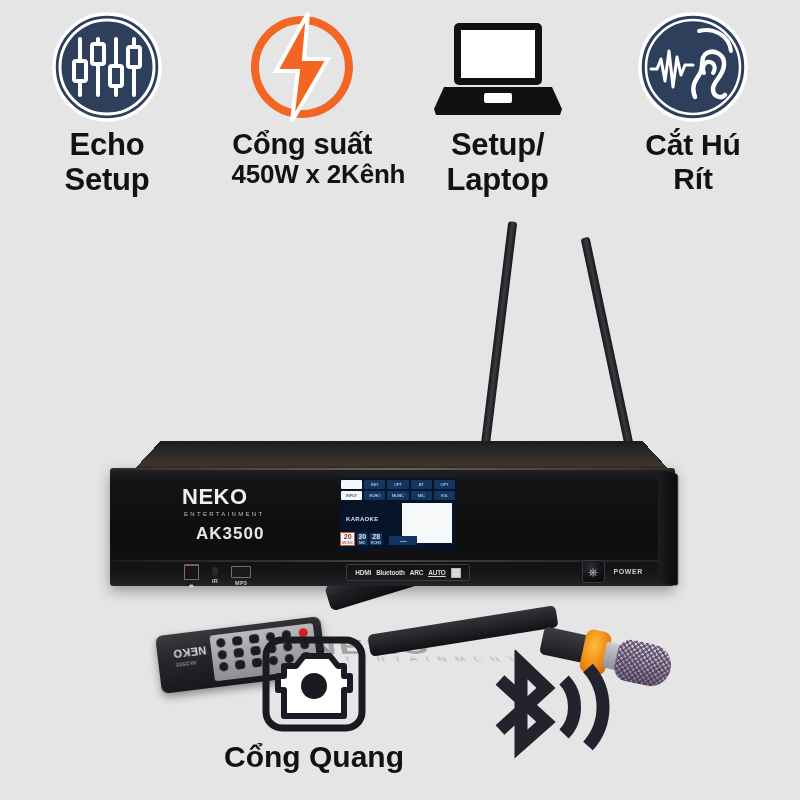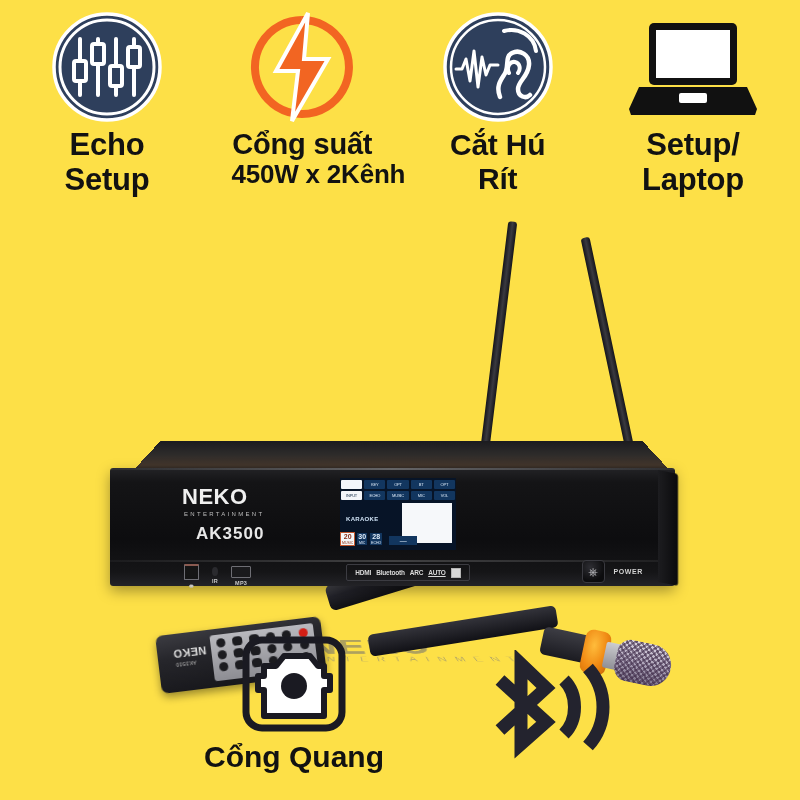--- a/index.html
+++ b/index.html
@@ -9,21 +9,21 @@
   }
   body {
     font-family: "Liberation Sans", sans-serif;
     -webkit-font-smoothing: antialiased;
   }
 
   #page {
     position: relative;
     width: 800px;
     height: 800px;
-    background: #fde047;
+    background: #e5e5e5;
     overflow: hidden;
   }
 
   
   .feature-row {
     position: absolute;
     top: 8px;
     left: 0;
     width: 800px;
     height: 212px;
@@ -70,21 +70,21 @@
     top: 636px;
     width: 800px;
     height: 164px;
   }
   .bottom-feature {
     position: absolute;
     display: flex;
     flex-direction: column;
     align-items: center;
   }
-  #optical-feature { left: 204px; top: 0; width: 180px; }
+  #optical-feature { left: 224px; top: 0; width: 180px; }
   #bluetooth-feature { left: 440px; top: 14px; width: 190px; }
   .bottom-label {
     margin-top: 4px;
     font-size: 30px;
     font-weight: bold;
     color: #121212;
     white-space: nowrap;
   }
 
   
@@ -600,50 +600,50 @@
         </svg>
       </div>
       <div class="feature-label size-md">
         <span class="l1">Cổng suất</span>
         <span class="l2">450W x 2Kênh</span>
       </div>
     </div>
 
     <div class="feature">
       <div class="feature-icon">
+        <svg width="128" height="104" viewBox="0 0 128 104" aria-hidden="true">
+          <rect x="20" y="8" width="88" height="62" rx="5" fill="#111111"></rect>
+          <rect x="27" y="15" width="74" height="48" fill="#ffffff"></rect>
+          <path d="M10 72 L118 72 L128 94 L0 94 Z" fill="#111111"></path>
+          <rect x="50" y="78" width="28" height="10" rx="2" fill="#ffffff"></rect>
+          <path d="M0 94 L128 94 L126 100 L2 100 Z" fill="#111111"></path>
+        </svg>
+      </div>
+      <div class="feature-label size-lg">
+        <span class="l1">Setup/</span>
+        <span class="l2">Laptop</span>
+      </div>
+    </div>
+
+    <div class="feature">
+      <div class="feature-icon">
         <svg width="112" height="112" viewBox="0 0 112 112" aria-hidden="true">
           <circle cx="56" cy="56" r="53" fill="#2e3f5c"></circle>
           <circle cx="56" cy="56" r="53" fill="none" stroke="#ffffff" stroke-width="3.5"></circle>
           <circle cx="56" cy="56" r="47" fill="none" stroke="#ffffff" stroke-width="2.5"></circle>
           <polyline points="14,58 20,58 24,48 28,70 32,40 36,76 40,46 44,64 48,54 56,54" fill="none" stroke="#ffffff" stroke-width="3" stroke-linejoin="round" stroke-linecap="round"></polyline>
           <path d="M58 86 C54 76 58 70 62 64 C68 56 62 46 70 42 C78 38 88 44 87 54 C86 66 76 70 76 78
                    C76 86 84 88 88 84" fill="none" stroke="#ffffff" stroke-width="4.5" stroke-linecap="round"></path>
           <path d="M67 62 C64 56 68 50 73 51 C78 52 79 58 76 62" fill="none" stroke="#ffffff" stroke-width="4" stroke-linecap="round"></path>
           <path d="M62 20 C76 16 92 24 94 40" fill="none" stroke="#ffffff" stroke-width="4" stroke-linecap="round"></path>
         </svg>
       </div>
       <div class="feature-label size-sm">
         <span class="l1">Cắt Hú</span>
         <span class="l2">Rít</span>
-      </div>
-    </div>
-
-    <div class="feature">
-      <div class="feature-icon">
-        <svg width="128" height="104" viewBox="0 0 128 104" aria-hidden="true">
-          <rect x="20" y="8" width="88" height="62" rx="5" fill="#111111"></rect>
-          <rect x="27" y="15" width="74" height="48" fill="#ffffff"></rect>
-          <path d="M10 72 L118 72 L128 94 L0 94 Z" fill="#111111"></path>
-          <rect x="50" y="78" width="28" height="10" rx="2" fill="#ffffff"></rect>
-          <path d="M0 94 L128 94 L126 100 L2 100 Z" fill="#111111"></path>
-        </svg>
-      </div>
-      <div class="feature-label size-lg">
-        <span class="l1">Setup/</span>
-        <span class="l2">Laptop</span>
       </div>
     </div>
 
   </div>
 
   <div id="product-photo">
 
     <div class="antenna" id="antenna-left"></div>
     <div class="antenna" id="antenna-right"></div>
 

